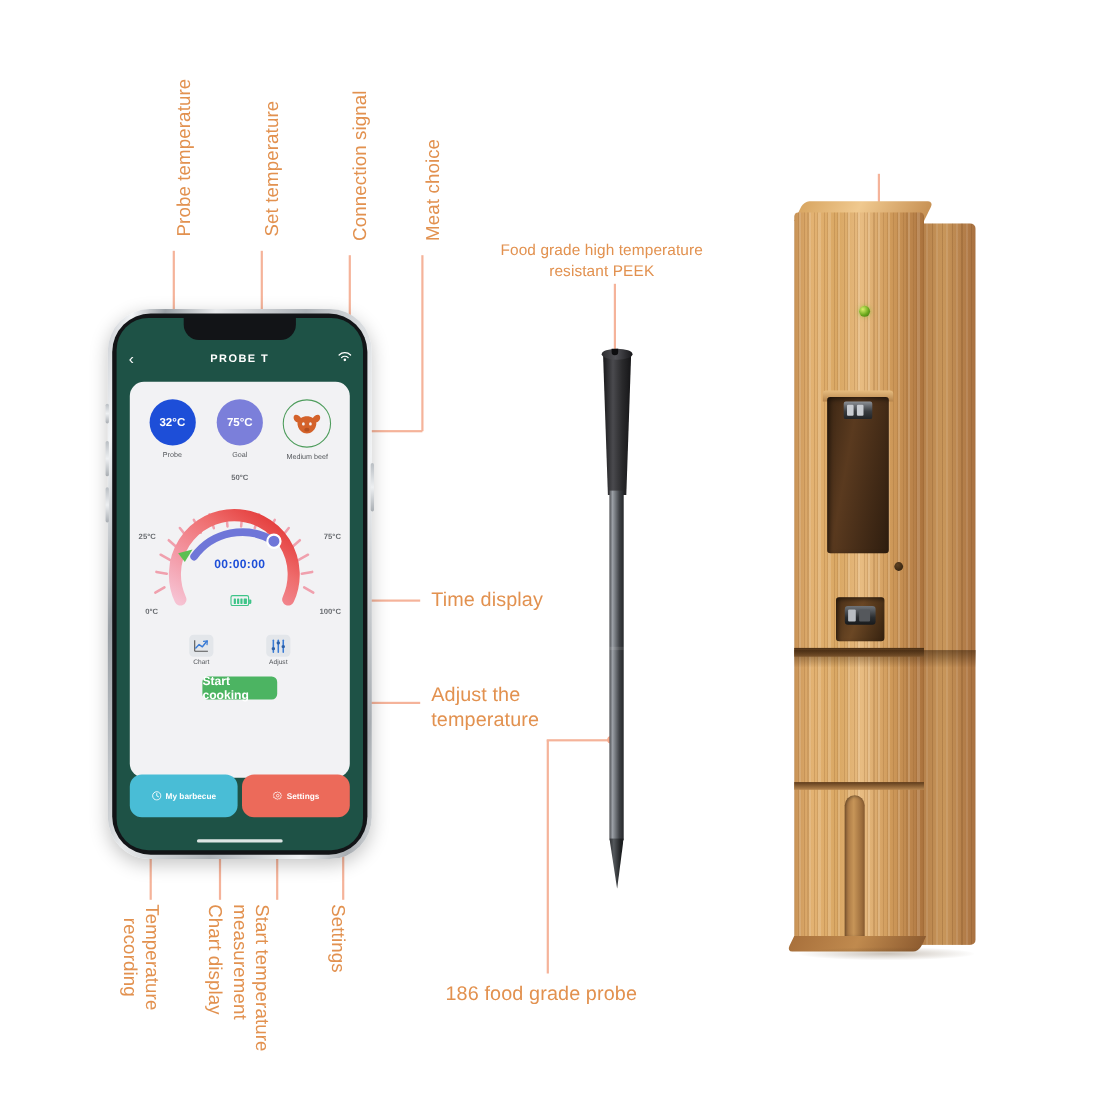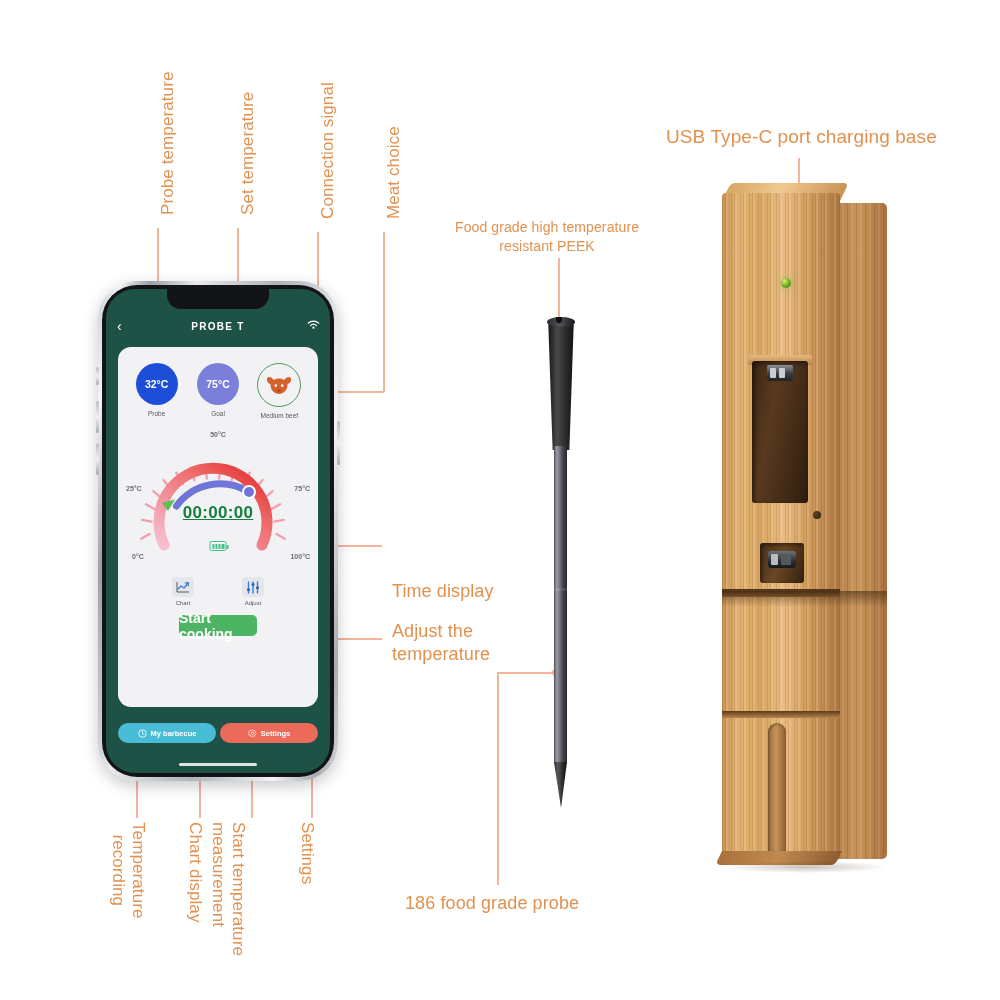--- a/index.html
+++ b/index.html
@@ -83,46 +83,46 @@
   }
   .circ.meat{background:#f2f2f4;border:1.6px solid #4f9d5d;}
   .blabel{margin-top:5px;font-size:6.5px;color:#55585c;}
 
   
   .gauge-wrap{position:relative;height:150px;margin-top:6px;}
   .gauge{position:absolute;left:50%;top:4px;transform:translateX(-50%);}
   .g-num{position:absolute;font-size:7px;color:#6b6e72;font-weight:bold;white-space:nowrap;}
   .timer{
     position:absolute;left:50%;top:88px;transform:translate(-50%,-50%);
-    font-size:17px;color:#15803d;font-weight:bold;letter-spacing:.3px;text-decoration:underline;
+    font-size:11px;color:#1d4ed8;font-weight:bold;letter-spacing:.3px;
   }
   .battico{
     position:absolute;left:50%;top:116px;transform:translateX(-50%);
     width:17px;height:10px;border:1.5px solid #3ec488;border-radius:2px;
     display:flex;align-items:center;gap:1px;padding:0 1.5px;box-sizing:border-box;
   }
   .battico::after{content:"";position:absolute;right:-3px;top:2.5px;width:2px;height:4px;background:#3ec488;border-radius:0 1px 1px 0;}
   .battico i{flex:1;height:5px;background:#3ec488;border-radius:.5px;}
 
   .tools{display:flex;justify-content:center;gap:26px;margin-top:2px;}
   .tool{text-align:center;width:44px;}
   .tool .tbox{
     width:22px;height:20px;margin:0 auto;border-radius:4px;background:#e3e6ea;
     display:flex;align-items:center;justify-content:center;
   }
   .tool .tlabel{font-size:6px;color:#55585c;margin-top:3px;}
 
   .startbtn{
-    margin:9px auto 0;width:78px;height:21px;border-radius:5px;background:#4cb462;
+    margin:9px auto 0;width:68px;height:21px;border-radius:5px;background:#4cb462;
     display:flex;align-items:center;justify-content:center;
-    color:#fff;font-size:14px;font-weight:bold;
+    color:#fff;font-size:11px;font-weight:bold;
   }
 
   .navrow{
-    position:absolute;left:12px;right:12px;bottom:30px;height:20px;
+    position:absolute;left:12px;right:12px;bottom:30px;height:39px;
     display:flex;justify-content:space-between;
   }
   .navbtn{
     width:49%;border-radius:11px;display:flex;align-items:center;justify-content:center;gap:4px;
     color:#fff;font-size:7.5px;font-weight:bold;
   }
   .navbtn.bbq{background:#49bdd6;}
   .navbtn.set{background:#ec6a5a;}
   .homebar{
     position:absolute;bottom:7px;left:50%;transform:translateX(-50%);
@@ -279,38 +279,37 @@
   <div class="dot" style="left:248px;top:678px;"></div>
   <div class="ann rot-down" style="left:248px;top:822px;">Start temperature
 measurement</div>
 
   <div class="lead v" style="left:311px;top:760px;height:58px;"></div>
   <div class="dot" style="left:308px;top:729px;"></div>
   <div class="ann rot-down" style="left:317px;top:822px;">Settings</div>
 
   <div class="lead h" style="left:292px;top:545px;width:90px;"></div>
   <div class="dot" style="left:288px;top:542px;"></div>
-  <div class="ann" style="left:392px;top:535px;font-size:18px;margin-top:46px;">Time display</div>
+  <div class="ann" style="left:392px;top:535px;font-size:18px;">Time display</div>
 
   <div class="lead h" style="left:292px;top:638px;width:90px;"></div>
   <div class="dot" style="left:288px;top:635px;"></div>
   <div class="ann center" style="left:455px;top:218px;font-size:14px;line-height:1.35;">Food grade high temperature
 resistant PEEK</div>
 
   <div class="ann" style="left:392px;top:620px;font-size:18px;line-height:1.3;">Adjust the
 temperature</div>
   <div class="lead v" style="left:558px;top:258px;height:95px;"></div>
   <div class="dot" style="left:555px;top:352px;"></div>
 
   <div class="ann" style="left:405px;top:893px;font-size:18px;">186 food grade probe</div>
   <div class="lead v" style="left:497px;top:673px;height:212px;"></div>
   <div class="lead h" style="left:497px;top:672px;width:60px;"></div>
   <div class="dot" style="left:552px;top:669px;"></div>
 
-  <div class="ann" style="left:666px;top:126px;font-size:19px;">USB Type-C port charging base</div>
   <div class="lead v" style="left:798px;top:158px;height:46px;"></div>
   <div class="dot" style="left:794px;top:200px;"></div>
 
   <div id="phone">
     <div class="phone-rail"></div>
     <div class="btn-rail btn-left-1"></div>
     <div class="btn-rail btn-left-2"></div>
     <div class="btn-rail btn-left-3"></div>
     <div class="btn-rail btn-right-1"></div>
     <div class="phone-bezel"></div>

